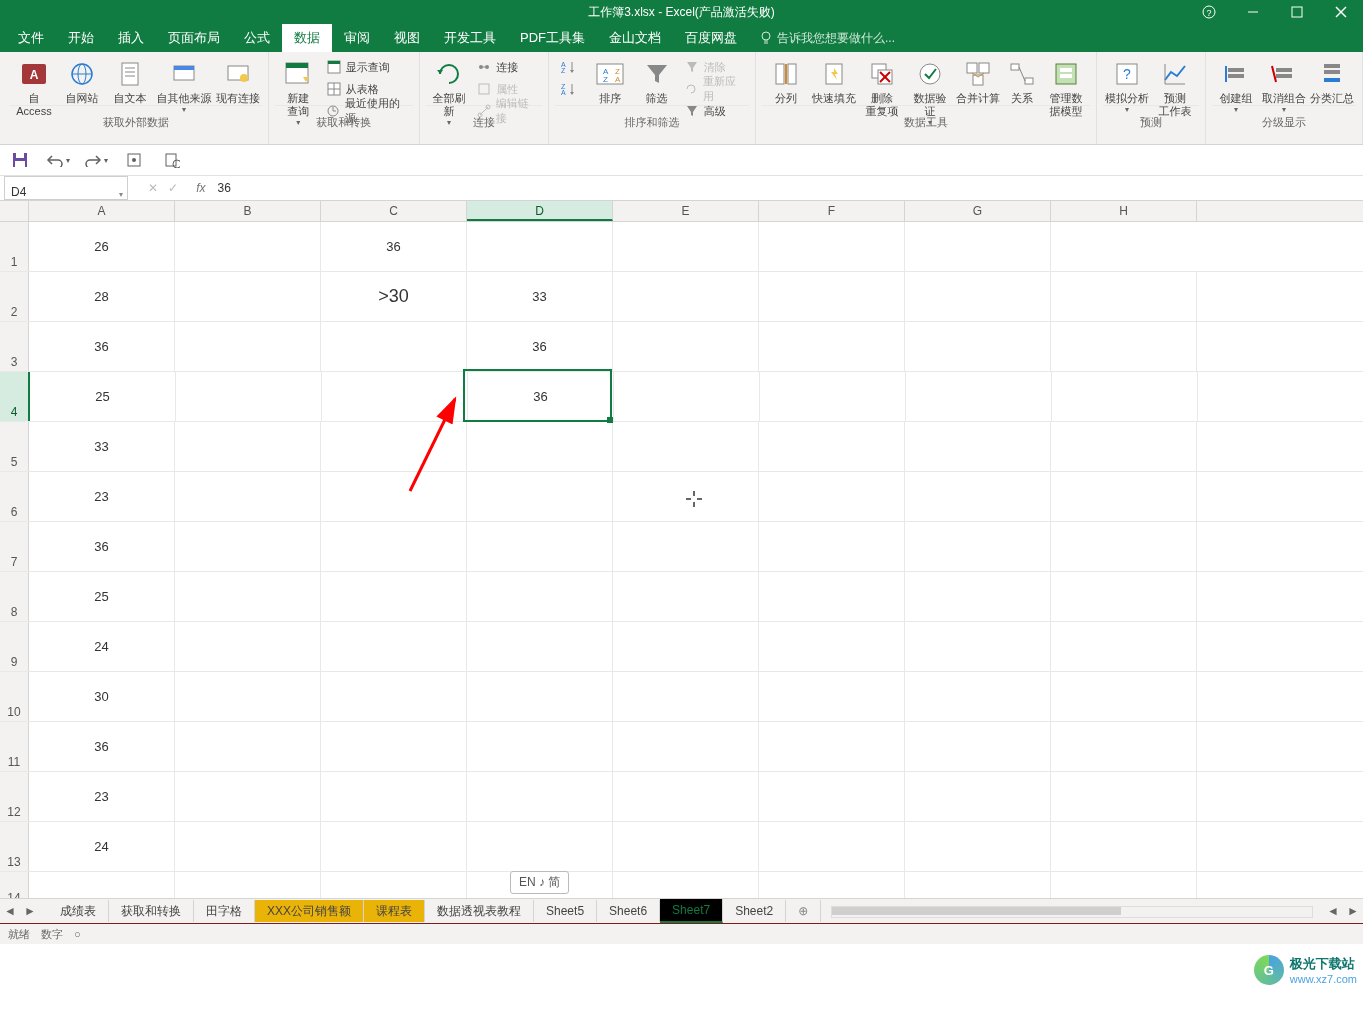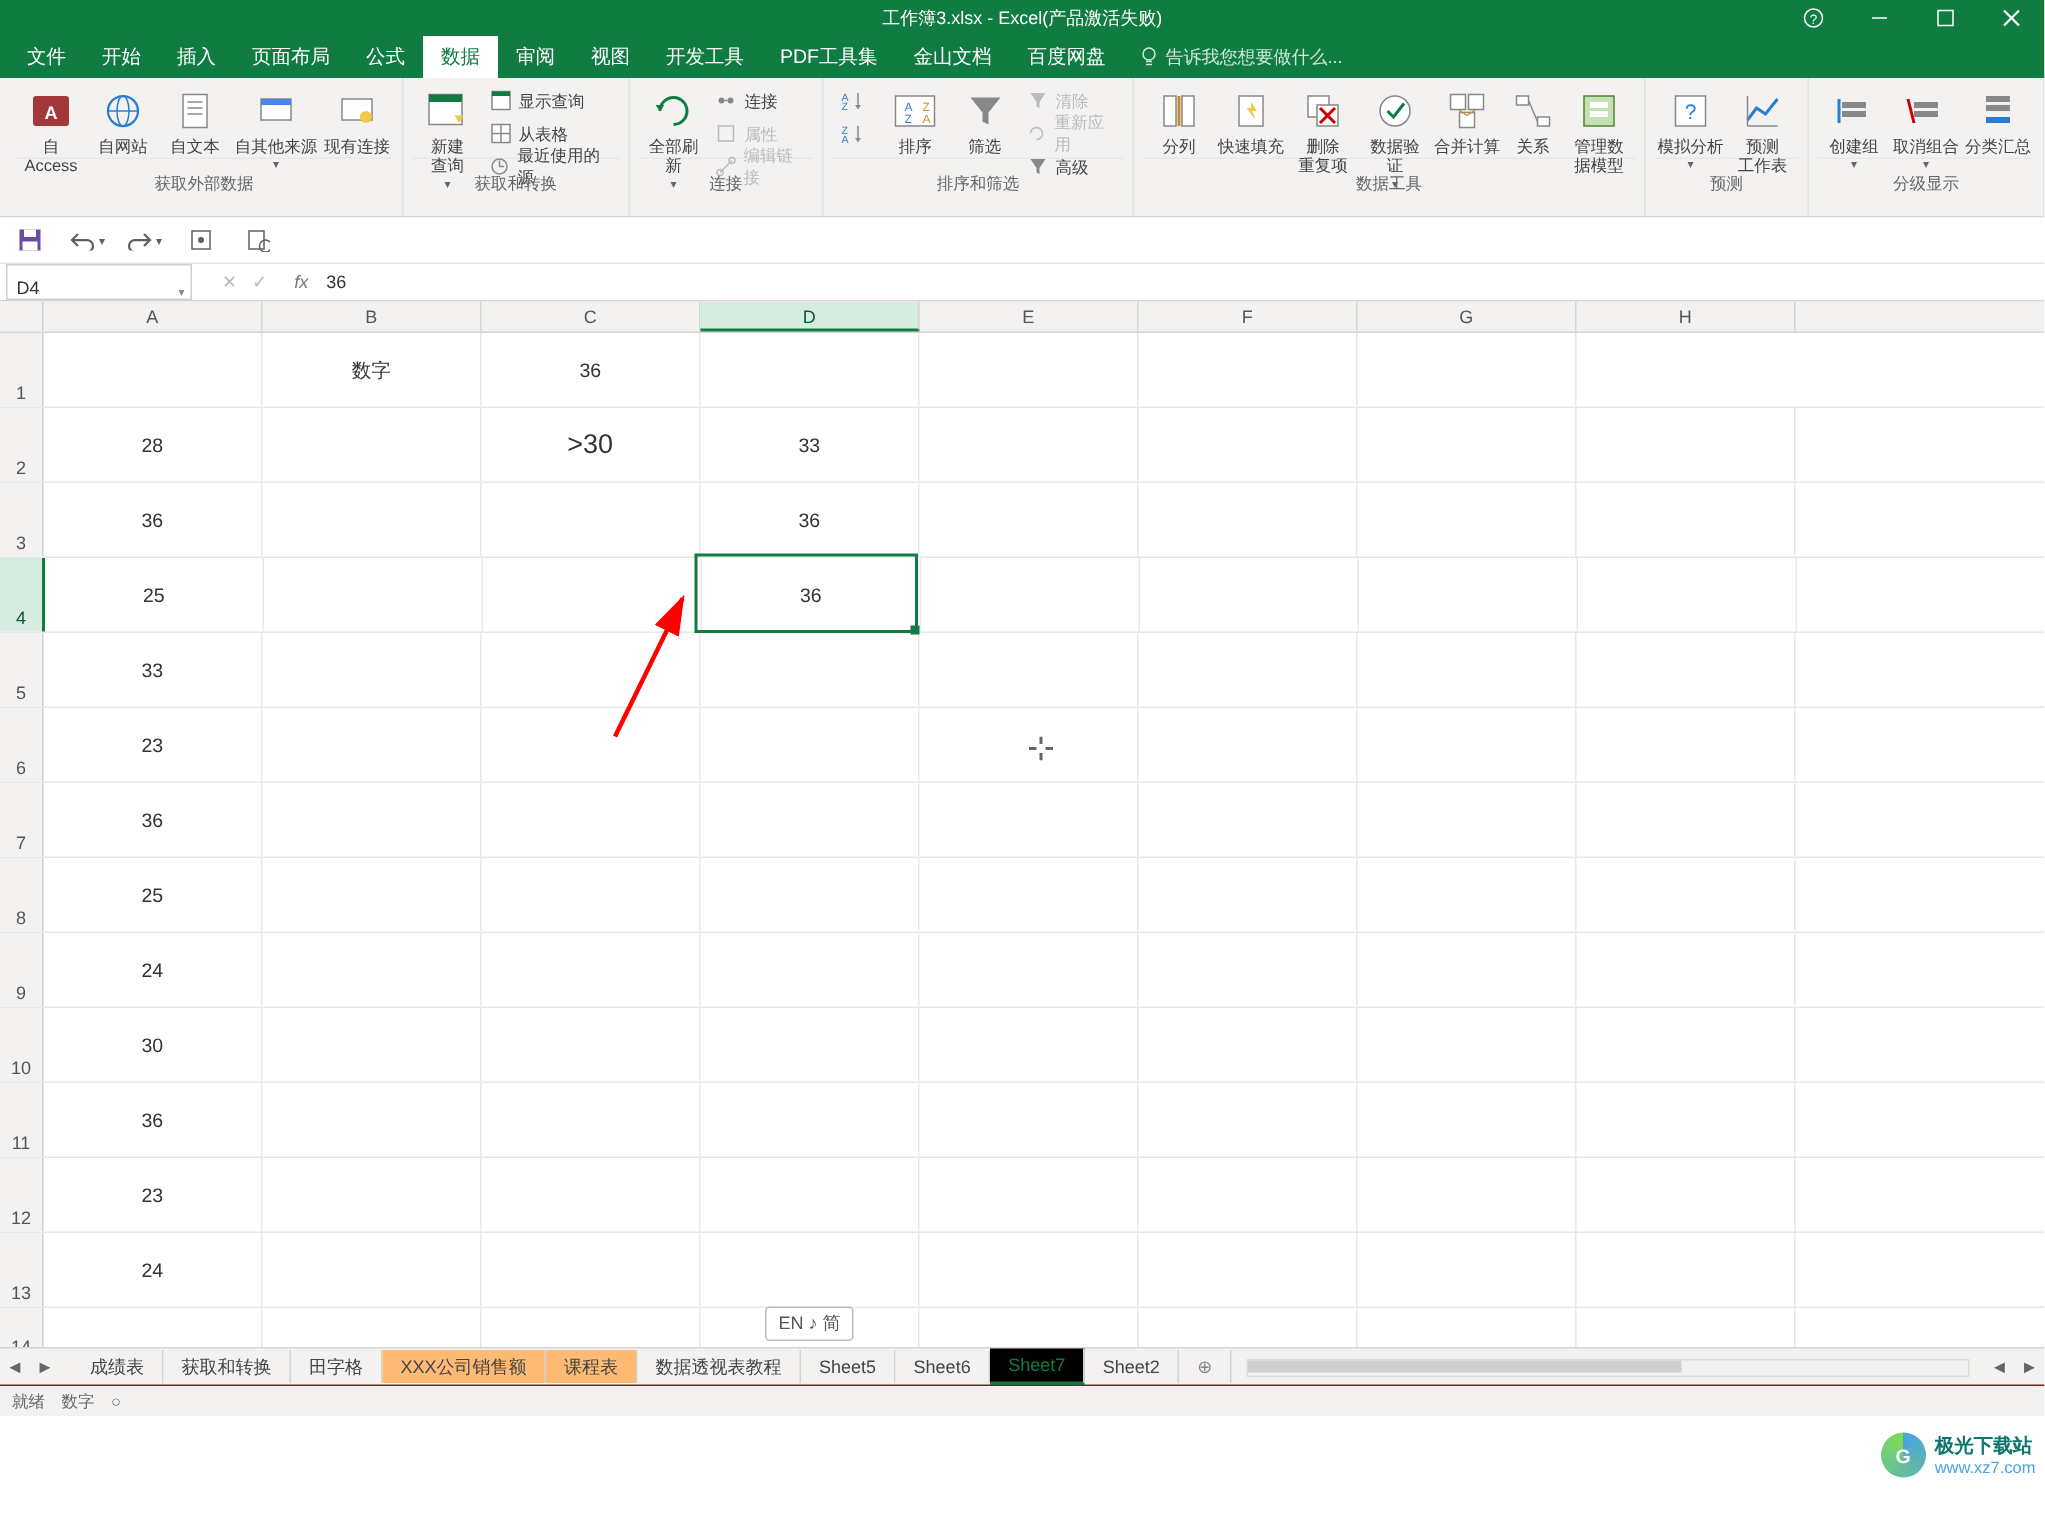--- a/index.html
+++ b/index.html
@@ -41,21 +41,21 @@
 .rh{width:28px;background:#f3f2f1;border-right:1px solid #d4d4d4;display:flex;align-items:flex-end;justify-content:center;font-size:12px;color:#555;padding-bottom:2px}
 .rh.sel{background:#d6ece0;border-right:2px solid #107C41;color:#0a5c2e}
 .cell{border-right:1px solid #e8e8e8;display:flex;align-items:center;justify-content:center;font-size:13px;color:#333;position:relative}
 .selbox{position:absolute;border:2px solid #107C41;background:rgba(255,255,255,0);pointer-events:none}
 .selbox .handle{position:absolute;right:-3px;bottom:-3px;width:6px;height:6px;background:#107C41}
 .arrow{position:absolute;pointer-events:none}
 .cursor-plus{position:absolute;font-size:16px;color:#555;pointer-events:none}
 .tabsbar{height:24px;background:#f3f2f1;border-top:1px solid #d4d4d4;display:flex;align-items:center}
 .tabsbar .nav{width:20px;text-align:center;color:#666;cursor:pointer}
 .stab{padding:0 12px;height:22px;display:flex;align-items:center;border-right:1px solid #d4d4d4;background:#f3f2f1;font-size:12px;color:#444;cursor:pointer}
-.stab.hl{background:#fdba74}
+.stab.hl{background:#eab308}
 .stab.active{background:#000000;border-bottom:2px solid #107C41;color:#107C41;font-weight:500}
 .stab.add{color:#888}
 .hscroll{flex:1;margin:0 10px;height:16px;position:relative}
 .hscroll .track{position:absolute;left:0;right:0;top:3px;height:10px;background:#f3f2f1;border:1px solid #ddd}
 .hscroll .thumb{position:absolute;left:1px;top:4px;height:8px;width:60%;background:#cfcfcf}
 .statusbar{height:20px;background:#f3f2f1;border-top:1px solid #7f1d1d;font-size:11px;color:#666;display:flex;align-items:center;padding-left:8px}
 .ime{position:absolute;border:1px solid #bbb;border-radius:3px;background:#fff;padding:2px 8px;font-size:12px;color:#555;display:flex;align-items:center;gap:6px}
 .watermark{position:absolute;right:6px;bottom:40px;display:flex;align-items:center;font-size:13px}
 .watermark .logo{width:30px;height:30px;border-radius:50%;background:conic-gradient(#4aa3e0,#7ed957);margin-right:6px;display:flex;align-items:center;justify-content:center;color:#fff;font-weight:bold}
 .watermark .t1{color:#0f766e;font-weight:bold}
@@ -547,22 +547,22 @@
     <div class="ch cC">C</div>
     <div class="ch cD sel">D</div>
     <div class="ch cE">E</div>
     <div class="ch cF">F</div>
     <div class="ch cG">G</div>
     <div class="ch cH">H</div>
   </div>
   <div class="rows" id="rows">
       <div class="row">
         <div class="rh">1</div>
-        <div class="cell cB"></div>
-        <div class="cell cC">数字</div>
+        <div class="cell cA">26</div>
+        <div class="cell cB"></div>
         <div class="cell cD">36</div>
         <div class="cell cE"></div>
         <div class="cell cF"></div>
         <div class="cell cG"></div>
         <div class="cell cH"></div>
       </div>
       <div class="row">
         <div class="rh">2</div>
         <div class="cell cA">28</div>
         <div class="cell cB"></div>

